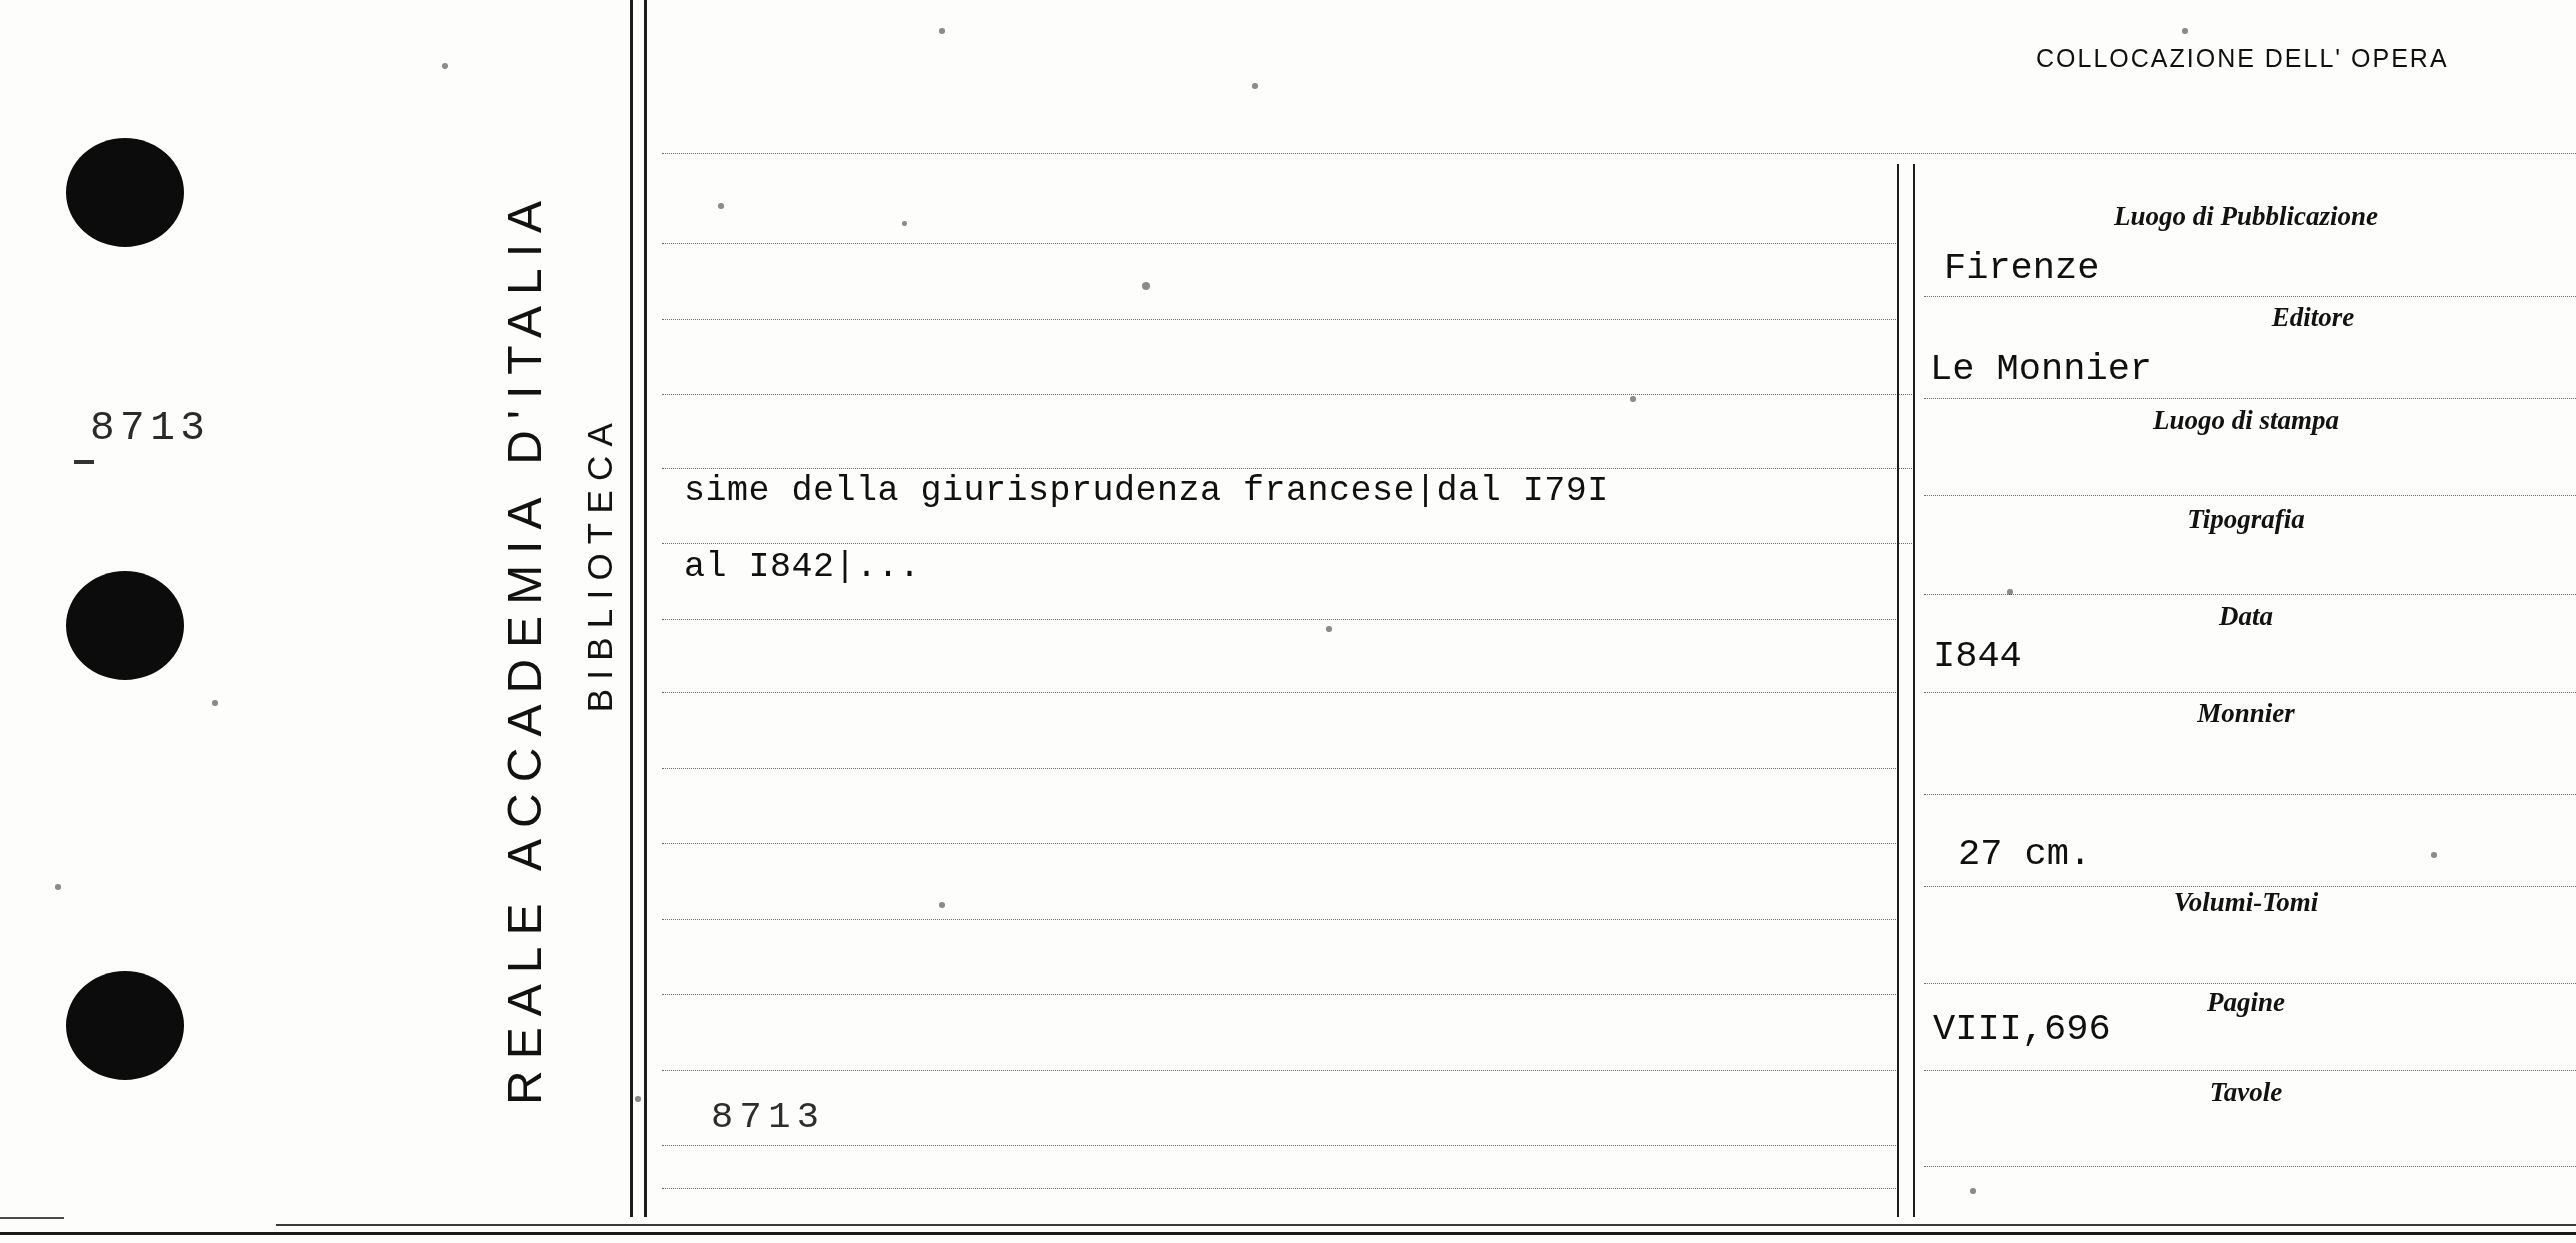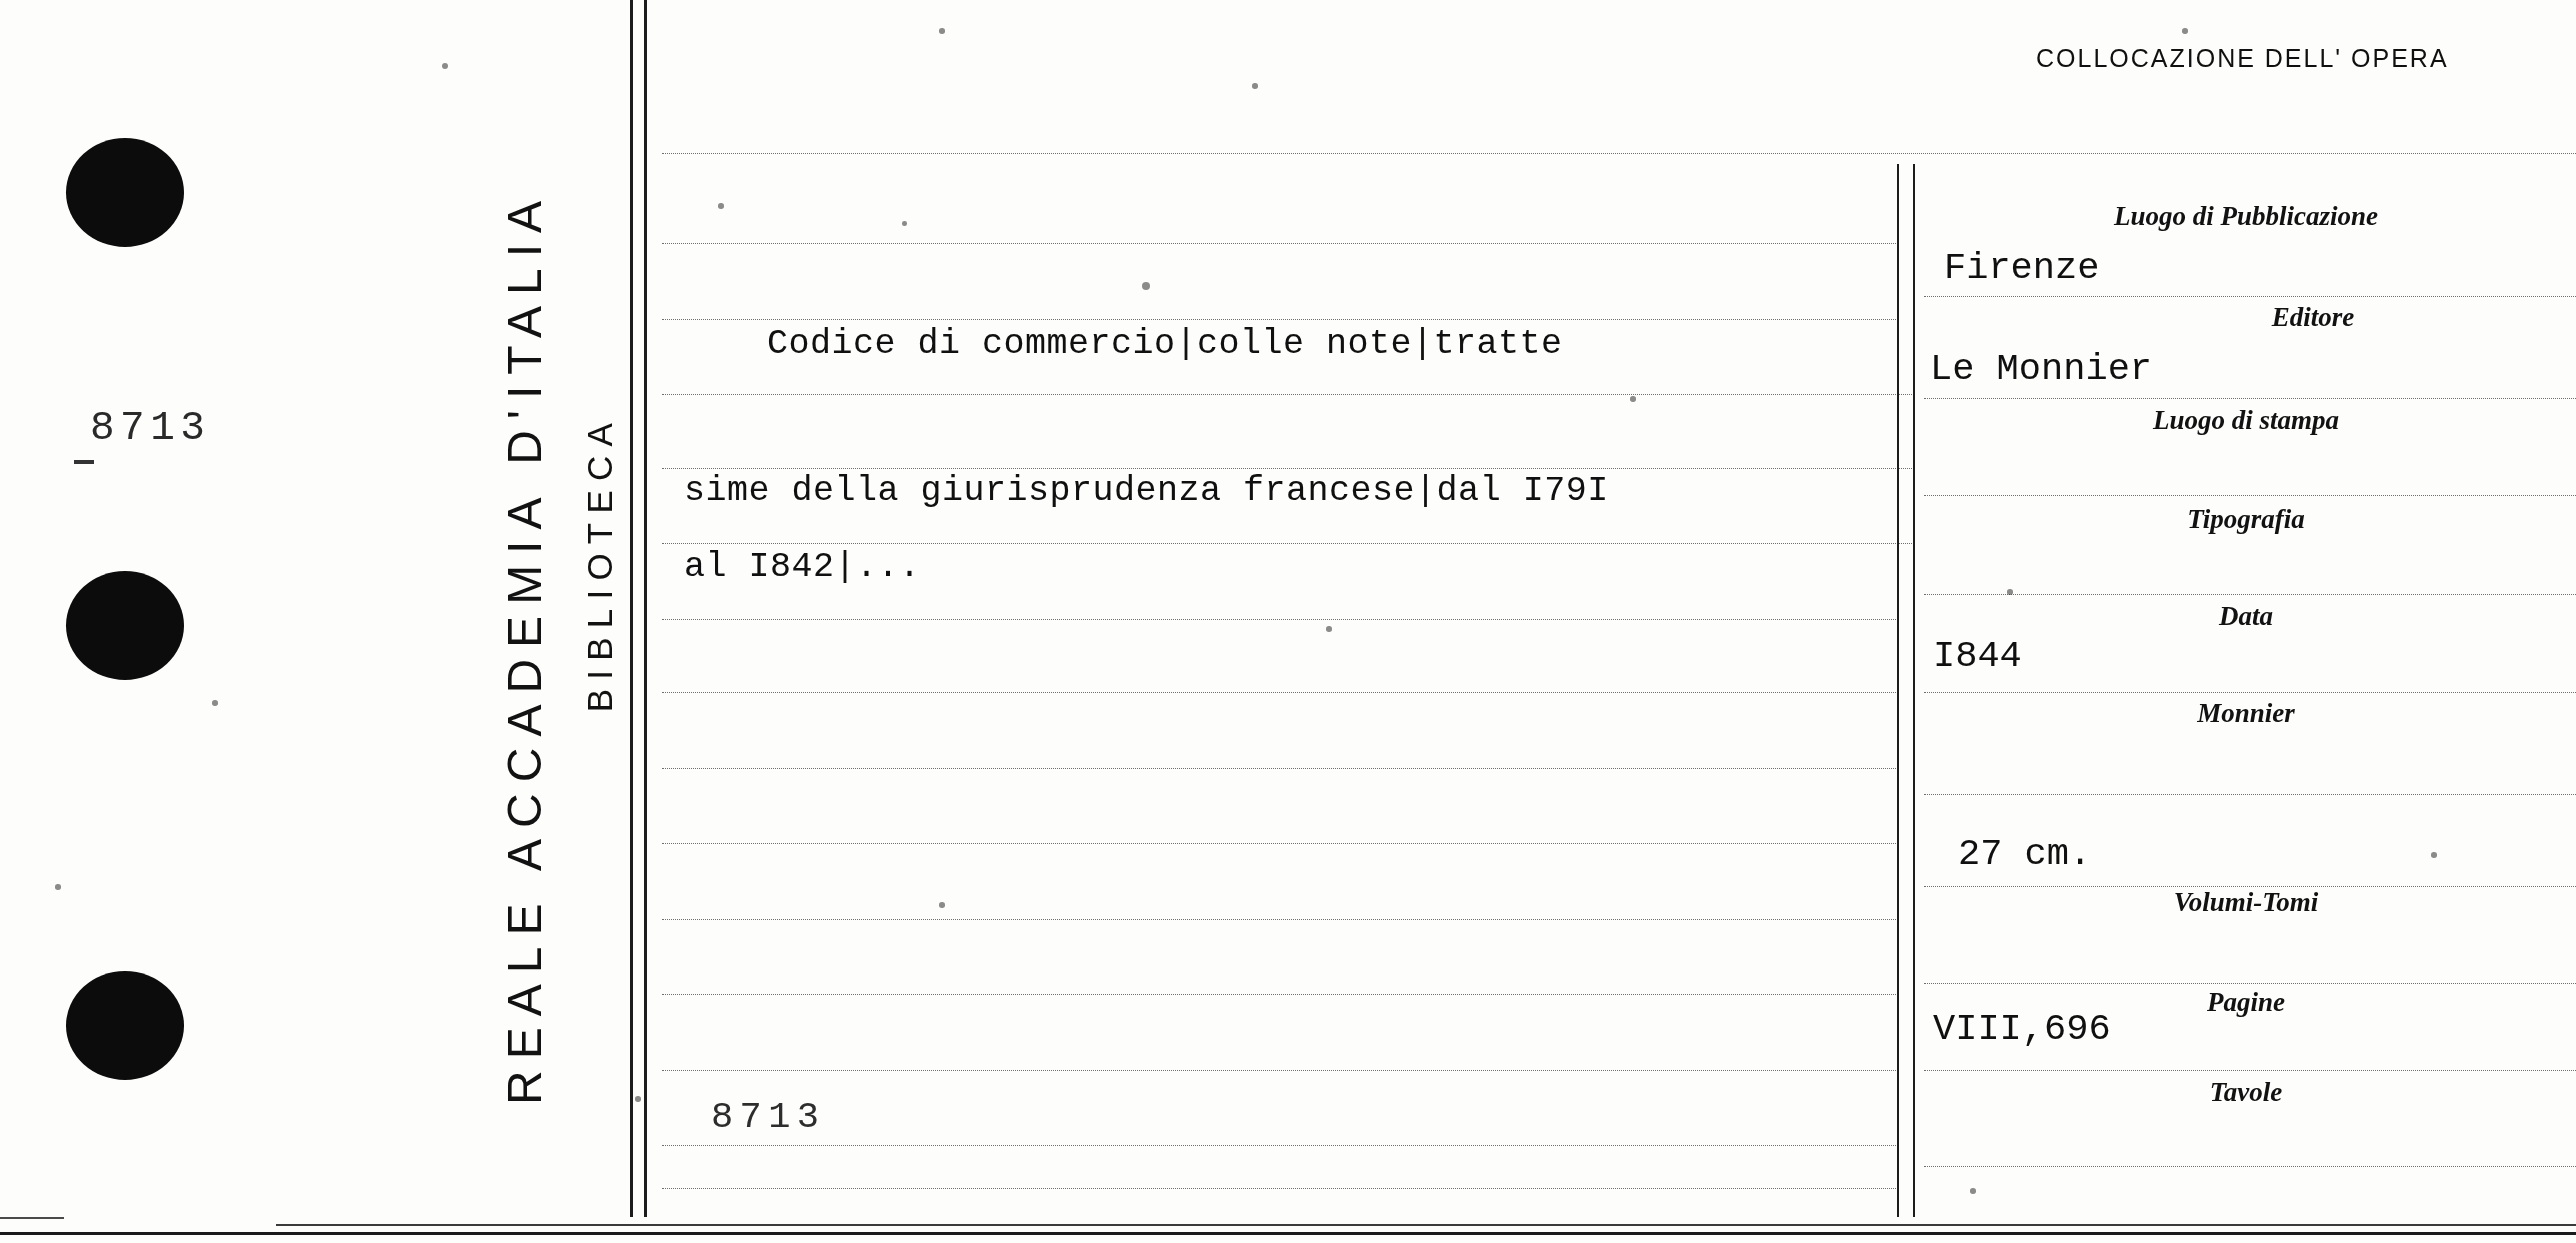--- a/index.html
+++ b/index.html
@@ -243,21 +243,20 @@
     <div class="dotline" style="left:14.7px; top:692px;  width:1234px;"></div>
     <div class="dotline" style="left:14.7px; top:768px;  width:1234px;"></div>
     <div class="dotline" style="left:14.7px; top:843px;  width:1234px;"></div>
     <div class="dotline" style="left:14.7px; top:919px;  width:1234px;"></div>
     <div class="dotline" style="left:14.7px; top:994px; width:1234px;"></div>
     <div class="dotline" style="left:14.7px; top:1070px; width:1234px;"></div>
     <div class="dotline" style="left:14.7px; top:1145px; width:1234px;"></div>
     <div class="dotline" style="left:14.7px; top:1188px; width:1234px;"></div>
 
 
-    <div class="typed body-line" style="left:120px; top:324px;">Codice di commercio|colle note|tratte</div>
     <div class="typed body-line" style="left:37px; top:471px;">sime della giurisprudenza francese|dal I79I</div>
     <div class="typed body-line" style="left:37px; top:547px;">al I842|...</div>
 
     <div class="typed foot-num" style="left:64px; top:1096px;">8713</div>
   </div>
 
   <div class="coll-head">COLLOCAZIONE  DELL' OPERA</div>
   <div class="dotline" style="left:1897px; top:153px; width:679px;"></div>
 
   <div class="right-col"></div>

